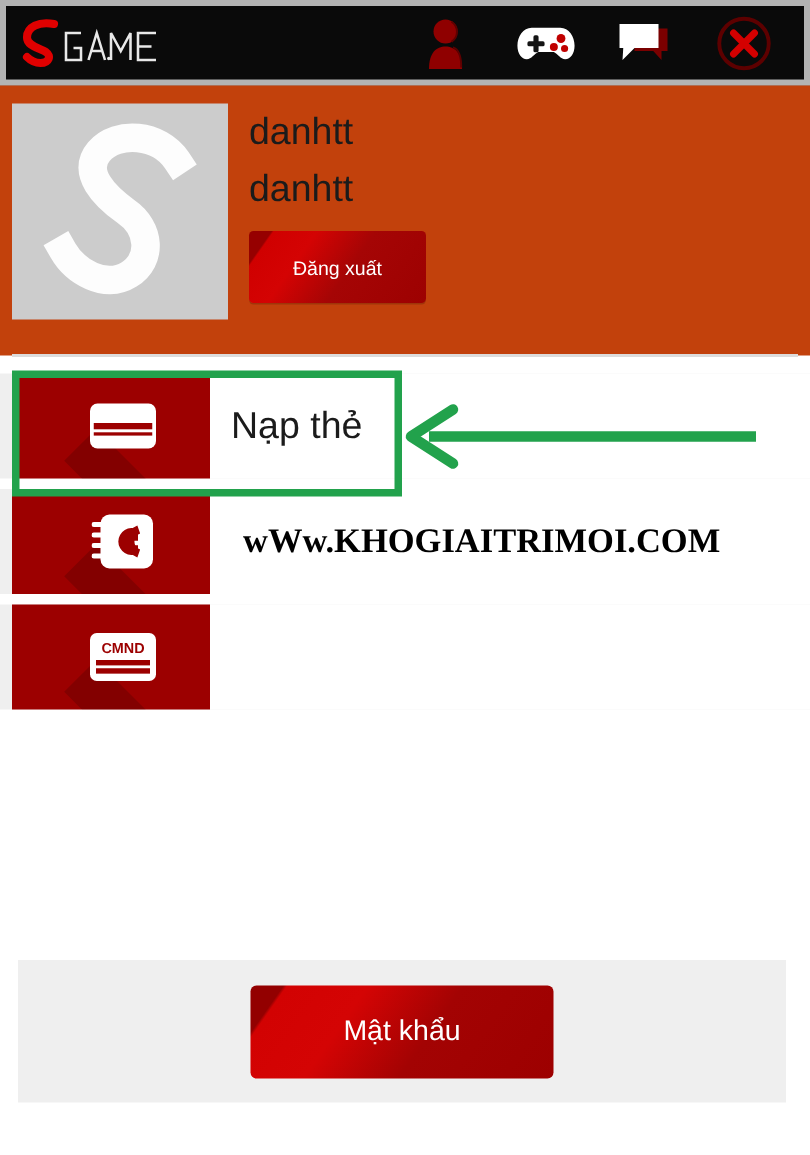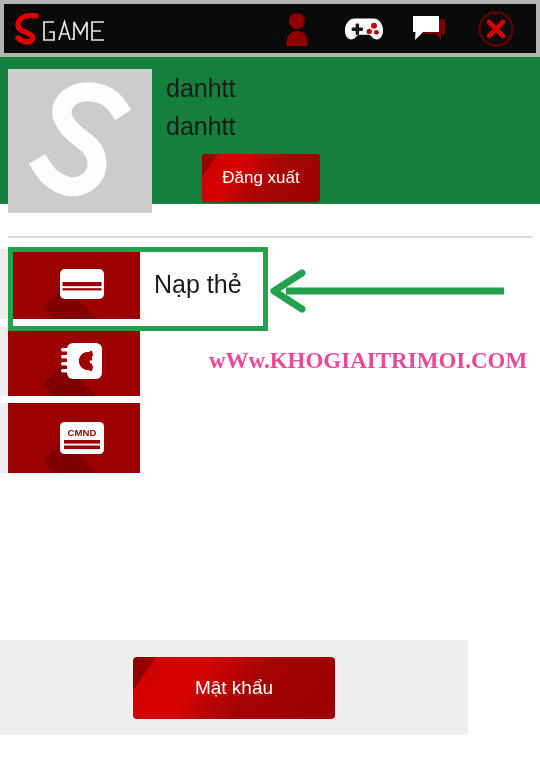--- a/index.html
+++ b/index.html
@@ -58,22 +58,22 @@
     display: flex;
     align-items: center;
     justify-content: center;
   }
 
   
   .profile {
     position: absolute;
     left: 0; top: 57px;
     width: 540px;
-    height: 147px;
-    background: #15803d;
+    height: 180px;
+    background: #c2410c;
     display: flex;
     align-items: flex-start;
   }
   .avatar {
     width: 144px;
     height: 144px;
     margin: 12px 0 0 8px;
     background: #cccccc;
     flex: 0 0 auto;
     position: relative;
@@ -90,30 +90,29 @@
     line-height: 38px;
     white-space: nowrap;
   }
   .btn-logout {
     margin-top: 9px;
     width: 118px;
     height: 48px;
     border: none;
     border-radius: 3px;
     color: #ffffff;
-    font-size: 17px;
+    font-size: 13px;
     font-family: "Liberation Sans", sans-serif;
     cursor: pointer;
     background:
       linear-gradient(125deg,
         #960000 0%, #960000 10%,
         #d00000 11%, #d40303 30%,
         #a50505 56%, #9d0101 100%);
     box-shadow: 0 1px 0 rgba(0,0,0,0.18);
-    margin-left: 36px;
   }
 
   .divider {
     position: absolute;
     left: 8px;
     top: 236px;
     width: 524px;
     height: 2px;
     background: #dcdcdc;
   }
@@ -170,26 +169,25 @@
     padding-left: 14px;
     min-width: 0;
   }
   .row-label {
     font-size: 25px;
     color: #1b1b1b;
     white-space: nowrap;
     overflow: hidden;
   }
   .row-label.promo {
-    color: #ec4899;
+    color: #000000;
     font-family: "Liberation Serif", serif;
     font-weight: bold;
     font-size: 23px;
     padding-left: 8px;
-    margin-left: 47px;
   }
 
   
   .highlight-box {
     position: absolute;
     left: 8px;
     top: 247px;
     width: 260px;
     height: 84px;
     border: 5px solid #22a24c;
@@ -202,23 +200,23 @@
     top: 266px;
     width: 240px;
     height: 50px;
     z-index: 30;
     pointer-events: none;
   }
 
   
   .footer {
     position: absolute;
-    left: 0;
+    left: 12px;
     top: 640px;
-    width: 468px;
+    width: 512px;
     height: 95px;
     background: #efefef;
     display: flex;
     align-items: center;
     justify-content: center;
   }
   .btn-pass {
     width: 202px;
     height: 62px;
     border: none;

